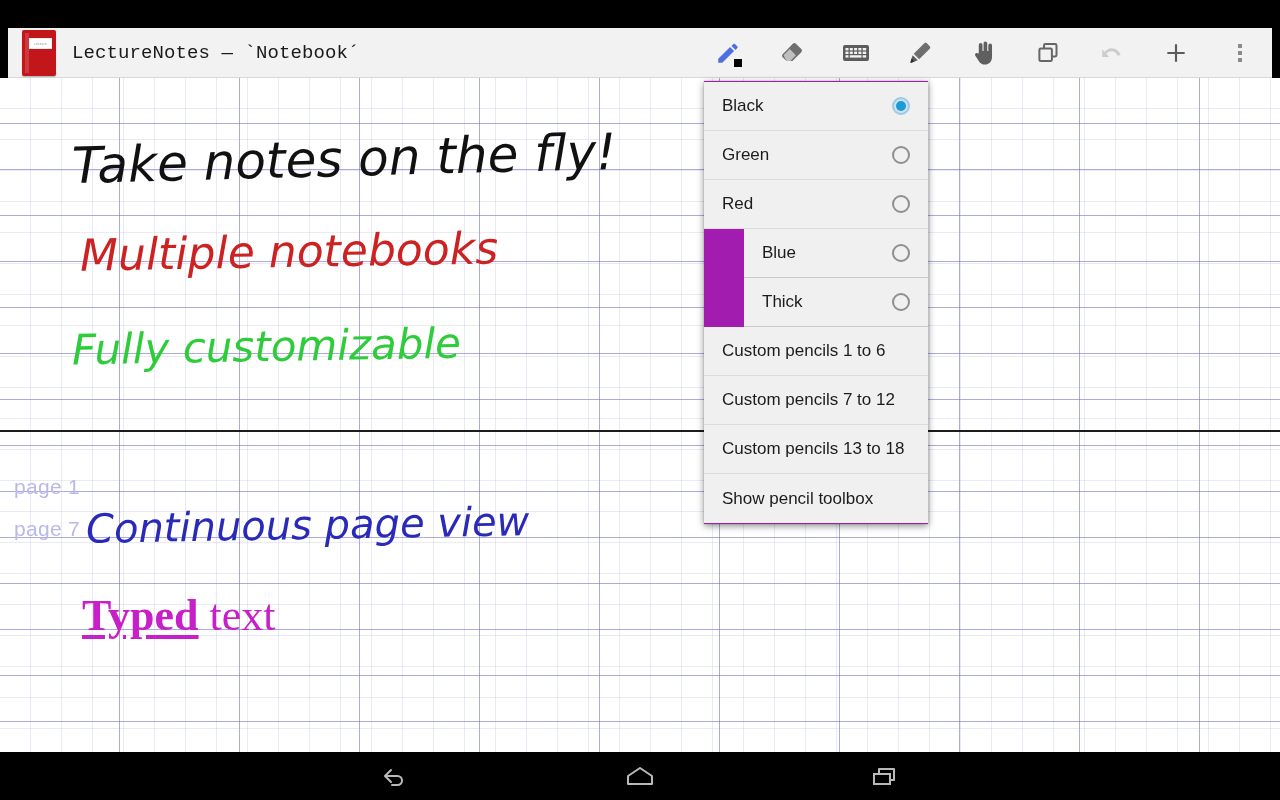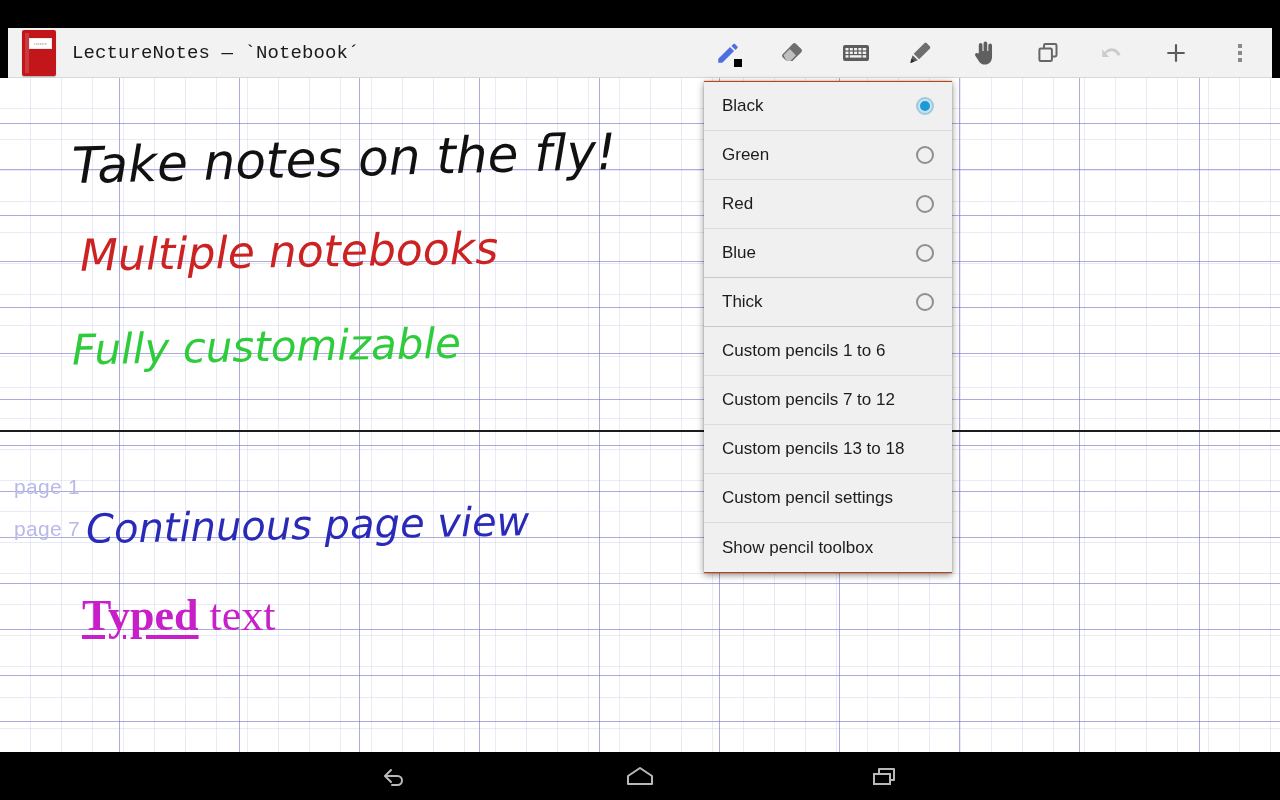--- a/index.html
+++ b/index.html
@@ -83,22 +83,22 @@
     position: absolute;
     font-family: "Liberation Serif", serif;
     font-size: 44px;
     color: #c820c8;
     white-space: nowrap;
   }
   .typed b { font-weight: bold; text-decoration: underline; text-underline-offset: 5px; }
 
   
   .menu {
-    position: absolute; left: 704px; top: 81px; width: 248px;
-    background: #c2410c;
+    position: absolute; left: 704px; top: 81px; width: 224px;
+    background: #a21caf;
     box-shadow: 0 2px 7px rgba(0,0,0,.45), 0 0 1px rgba(0,0,0,.35);
     padding: 1px 0;
   }
   .menu-item {
     height: 49px; display: flex; align-items: center;
     padding: 0 18px;
     border-bottom: 1px solid #dcdcdc;
     background: #f0f0f0;
   }
   .menu-item:last-child { border-bottom: none; }
@@ -106,21 +106,21 @@
   .radio {
     width: 18px; height: 18px; border-radius: 50%;
     border: 2px solid #8f8f8f; background: transparent;
     flex: 0 0 auto; position: relative;
   }
   .radio.on { border-color: #9fc9df; background: #c9e3f2; }
   .radio.on::after {
     content: ""; position: absolute; left: 2px; top: 2px; width: 10px; height: 10px;
     border-radius: 50%; background: #1b9ad6;
   }
-  .sep-strong { border-bottom: 1px solid #c9c9c9; }
+  .sep-strong { border-bottom: 1px solid #c9c9c9; margin-left: 40px; }
 
   
   .navbar {
     position: absolute; left: 0; top: 752px; width: 1280px; height: 48px; background: #000;
     display: flex; align-items: center; justify-content: center; gap: 190px;
   }
   .nav-btn { width: 56px; height: 40px; display: flex; align-items: center; justify-content: center; }
 </style>
 </head>
 <body>
@@ -263,23 +263,20 @@
     <div class="menu-item">
       <span class="mlabel">Custom pencils 1 to 6</span>
     </div>
     <div class="menu-item">
       <span class="mlabel">Custom pencils 7 to 12</span>
     </div>
     <div class="menu-item">
       <span class="mlabel">Custom pencils 13 to 18</span>
     </div>
     <div class="menu-item">
-      <span class="mlabel">Custom pencil settings</span>
-    </div>
-    <div class="menu-item">
       <span class="mlabel">Show pencil toolbox</span>
     </div>
 
   </div>
 
   <div class="navbar">
     <div class="nav-btn">
       <svg width="32" height="24" viewBox="0 0 32 24" aria-hidden="true">
         <path d="M13 6 7 12l6 6" fill="none" stroke="#b9b9b9" stroke-width="2" stroke-linecap="round" stroke-linejoin="round"></path>
         <path d="M7.5 12h12a4.5 4.5 0 0 1 0 9H14" fill="none" stroke="#b9b9b9" stroke-width="2" stroke-linecap="round" stroke-linejoin="round"></path>

